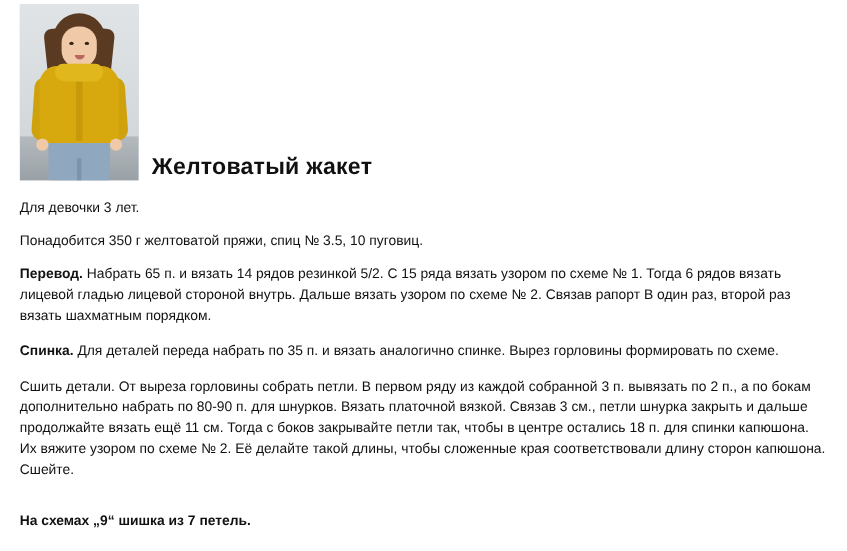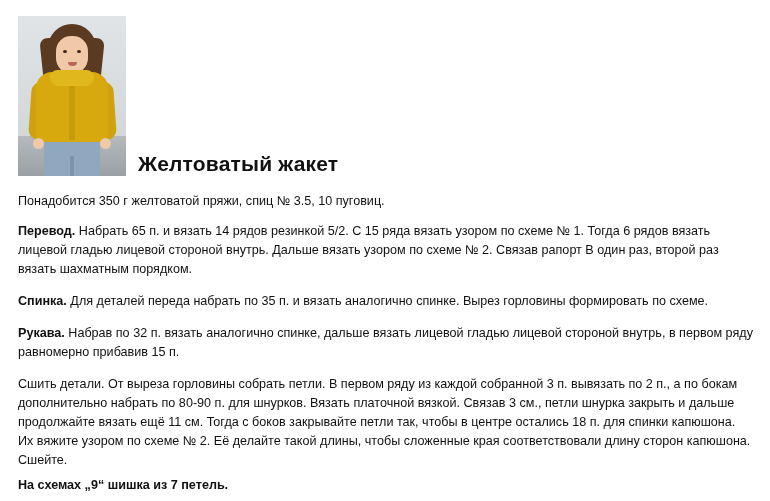--- a/index.html
+++ b/index.html
@@ -12,21 +12,20 @@
     background: #ffffff;
     font-family: "Liberation Sans", sans-serif;
     color: #1a1a1a;
     overflow: hidden;
     position: relative;
   }
   .page {
     position: relative;
     width: 770px;
     height: 396px;
-    margin-top: 12px;
   }
   
   .photo {
     position: absolute;
     left: 18px;
     top: 4px;
     width: 108px;
     height: 160px;
     overflow: hidden;
     background: #cfd4d8;
@@ -223,32 +222,32 @@
     <div class="jacket-placket"></div>
     <div class="jacket-collar"></div>
     <div class="hand-l"></div>
     <div class="hand-r"></div>
   </div>
 
   <div class="title">Желтоватый жакет</div>
 
   <div class="body-text">
     <p class="tight">
+      <span>Для девочки 3 лет.</span>
+    </p>
+    <p class="tight">
       <span>Понадобится 350 г желтоватой пряжи, спиц № 3.5, 10 пуговиц.</span>
     </p>
     <p>
       <b>Перевод.</b><span> Набрать 65 п. и вязать 14 рядов резинкой 5/2. С 15 ряда вязать узором по схеме № 1. Тогда 6 рядов вязать лицевой гладью лицевой стороной внутрь. Дальше вязать узором по схеме № 2. Связав рапорт В один раз, второй раз вязать шахматным порядком.</span>
     </p>
     <p>
       <b>Спинка.</b><span> Для деталей переда набрать по 35 п. и вязать аналогично спинке. Вырез горловины формировать по схеме.</span>
     </p>
     <p>
-      <b>Рукава.</b><span> Набрав по 32 п. вязать аналогично спинке, дальше  вязать лицевой гладью лицевой стороной внутрь, в первом ряду равномерно прибавив 15 п.</span>
-    </p>
-    <p>
       <span>Сшить детали. От выреза горловины собрать петли. В первом ряду из каждой собранной 3 п. вывязать по 2 п., а по бокам дополнительно набрать по 80-90 п. для шнурков. Вязать платочной вязкой. Связав 3 см., петли шнурка закрыть и дальше продолжайте вязать ещё 11 см. Тогда с боков закрывайте петли так, чтобы в центре остались 18 п. для спинки капюшона. Их вяжите узором по схеме № 2. Её делайте такой длины, чтобы сложенные края соответствовали  длину сторон  капюшона. Сшейте.</span>
     </p>
   </div>
 
 
   <div class="footer-note">На схемах „9“ шишка из 7 петель.</div>
 
 </div>
 
 </body></html>

